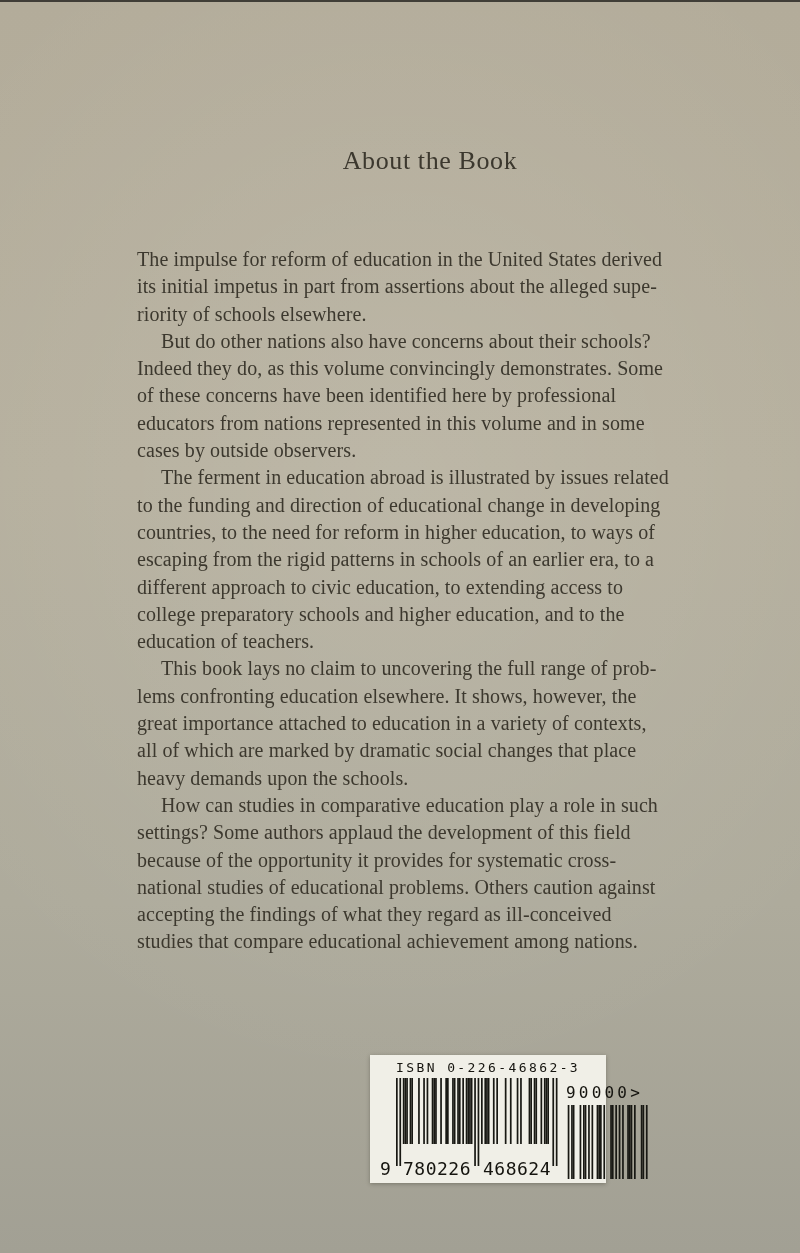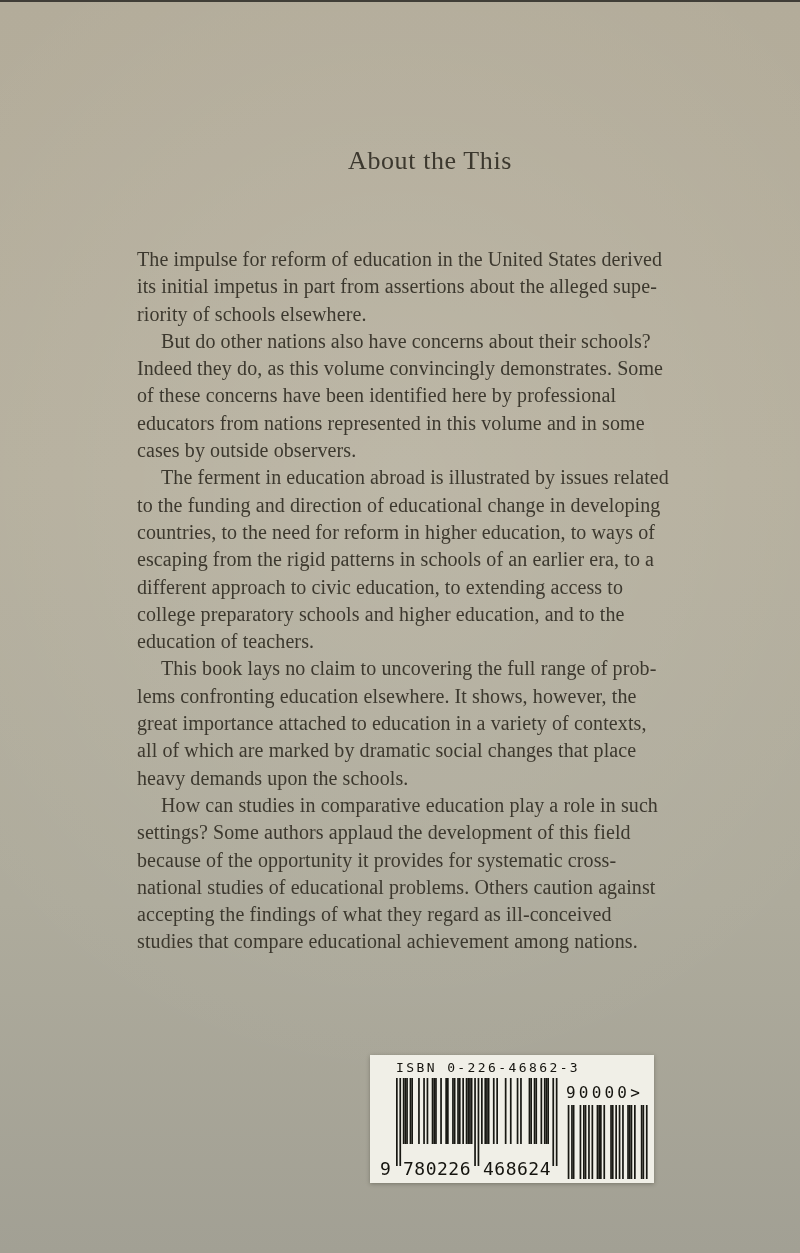--- a/index.html
+++ b/index.html
@@ -22,21 +22,21 @@
     color:var(--text);text-align:center;text-indent:31px;
   }
   .text-block{position:absolute;top:246px;left:137px;width:592px;}
   .para{
     margin:0;white-space:pre-line;
     font-size:20px;line-height:27.3px;letter-spacing:.1px;
     color:var(--text);text-align:left;
   }
   .para.indent{text-indent:24px;}
   .barcode-label{
-    position:absolute;left:370px;top:1055px;width:284px;height:128px;
+    position:absolute;left:370px;top:1055px;width:236px;height:128px;
     background:var(--label-bg);box-shadow:0 1px 4px rgba(40,40,30,.35);
   }
   .isbn-text{
     position:absolute;top:5px;left:26px;white-space:nowrap;
     font-family:"DejaVu Sans Mono", monospace;font-size:13px;
     letter-spacing:2.4px;color:var(--ink);
   }
   .main-barcode{position:absolute;left:10px;top:23px;color:var(--bars);}
   .bc-digit{
     font-family:"DejaVu Sans Mono", monospace;font-size:18px;
@@ -48,21 +48,21 @@
     letter-spacing:3.2px;color:var(--ink);margin:1px 0 3px 0;white-space:nowrap;
   }
   .supp-barcode{display:block;color:var(--bars);}
 </style>
 </head>
 <body>
 
 <div class="cover">
   <div class="top-edge"></div>
 
-  <h1 class="title">About the This</h1>
+  <h1 class="title">About the Book</h1>
 
   <div class="text-block">
     <p class="para">The impulse for reform of education in the United States derived
 its initial impetus in part from assertions about the alleged supe-
 riority of schools elsewhere.</p>
     <p class="para indent">But do other nations also have concerns about their schools?
 Indeed they do, as this volume convincingly demonstrates. Some
 of these concerns have been identified here by professional
 educators from nations represented in this volume and in some
 cases by outside observers.</p>

